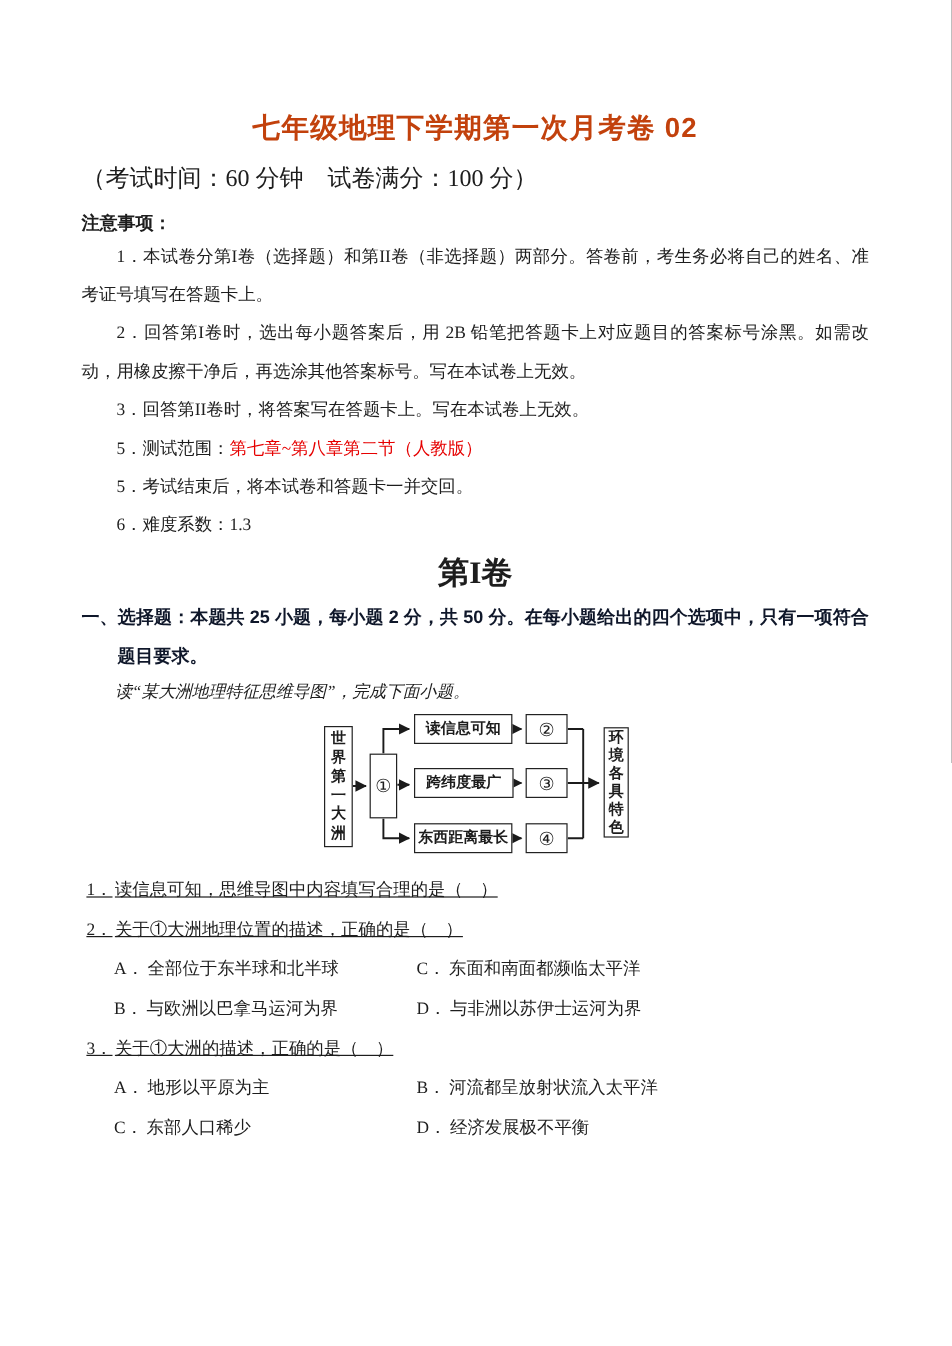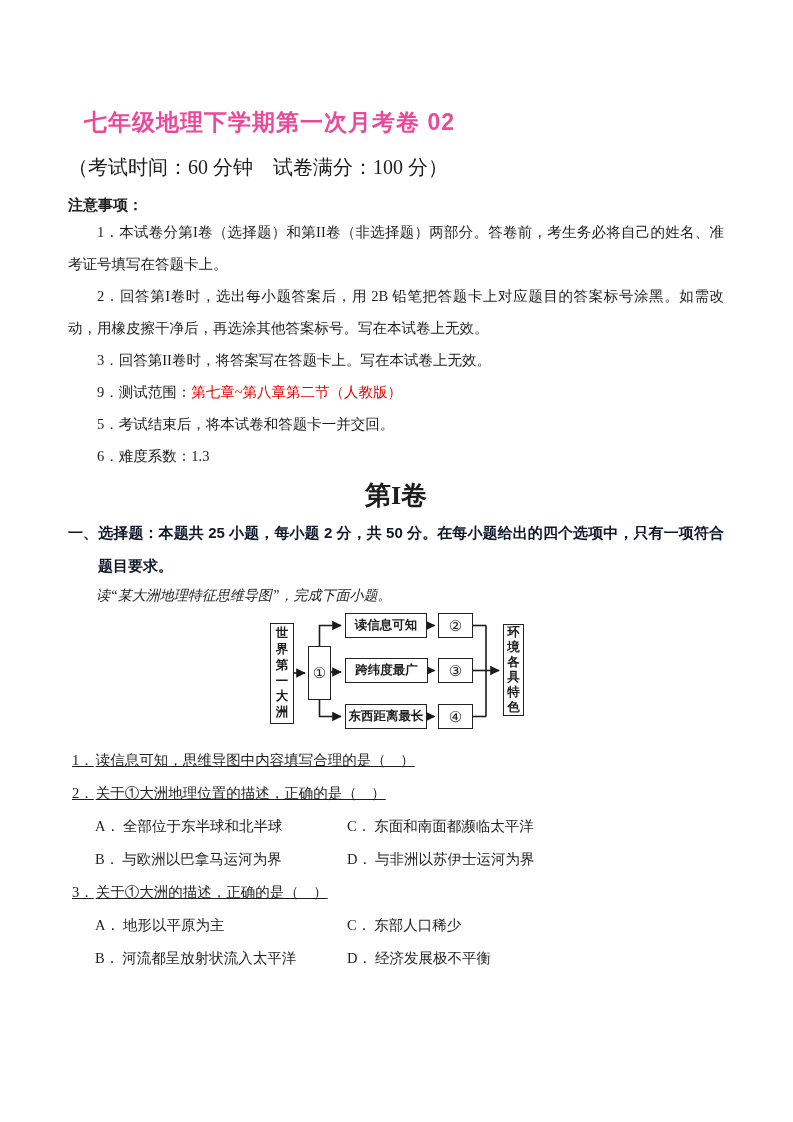--- a/index.html
+++ b/index.html
@@ -4,22 +4,22 @@
 <style>
   html,body { margin:0; padding:0; background:#888; }
   .page {
     width:793px; height:1122px; background:#ffffff; color:#1d1d1d;
     margin:0 auto; overflow:hidden; position:relative;
     font-family:"Liberation Serif", serif;
   }
   .content { padding:88px 69px 0 68px; }
 
   .title {
-    margin:16px; letter-spacing:1px;
-    font:700 23px/36px "Liberation Sans", sans-serif; color:#ec4899;
+    margin:0; text-align:center; letter-spacing:1px;
+    font:700 23px/36px "Liberation Sans", sans-serif; color:#c2410c;
   }
   .subtitle { text-align:left; font-size:20px; line-height:22px; margin-top:14px; }
 
   .notice-heading { font:700 15px/22px "Liberation Sans", sans-serif; margin-top:16px; }
   .notice p { margin:0; text-indent:2em; line-height:32px; font-size:14.5px; text-align:justify; }
   .red { color:#e60000; }
 
   .section-header { margin:6px 0 0; text-align:center; font-weight:600; font-size:26px; line-height:36px; }
 
   .instruction {
@@ -62,21 +62,21 @@
   <div class="content">
 
     <h1 class="title">七年级地理下学期第一次月考卷 02</h1>
     <div class="subtitle">（考试时间：60 分钟　试卷满分：100 分）</div>
 
     <div class="notice">
       <div class="notice-heading">注意事项：</div>
       <p><span>1．本试卷分第I卷（选择题）和第II卷（非选择题）两部分。答卷前，考生务必将自己的姓名、准考证号填写在答题卡上。</span></p>
       <p><span>2．回答第I卷时，选出每小题答案后，用 2B 铅笔把答题卡上对应题目的答案标号涂黑。如需改动，用橡皮擦干净后，再选涂其他答案标号。写在本试卷上无效。</span></p>
       <p><span>3．回答第II卷时，将答案写在答题卡上。写在本试卷上无效。</span></p>
-      <p><span>9．测试范围：</span><span class="red">第七章~第八章第二节（人教版）</span></p>
+      <p><span>5．测试范围：</span><span class="red">第七章~第八章第二节（人教版）</span></p>
       <p><span>5．考试结束后，将本试卷和答题卡一并交回。</span></p>
       <p><span>6．难度系数：1.3</span></p>
     </div>
 
     <h2 class="section-header">第I卷</h2>
     <p class="instruction">一、选择题：本题共 25 小题，每小题 2 分，共 50 分。在每小题给出的四个选项中，只有一项符合题目要求。</p>
     <p class="passage">读“某大洲地理特征思维导图”，完成下面小题。</p>
 
     <div class="diagram">
       <svg width="280" height="132" viewBox="0 0 280 132">
@@ -131,20 +131,20 @@
         <div><span class="opt-label">C．</span><span>东面和南面都濒临太平洋</span></div>
         <div><span class="opt-label">B．</span><span>与欧洲以巴拿马运河为界</span></div>
         <div><span class="opt-label">D．</span><span>与非洲以苏伊士运河为界</span></div>
       </div>
     </div>
 
     <div class="question">
       <p class="q-stem"><span class="q-num">3．</span><span>关于①大洲的描述，正确的是（　）</span></p>
       <div class="options">
         <div><span class="opt-label">A．</span><span>地形以平原为主</span></div>
+        <div><span class="opt-label">B．</span><span>河流都呈放射状流入太平洋</span></div>
         <div><span class="opt-label">C．</span><span>东部人口稀少</span></div>
-        <div><span class="opt-label">B．</span><span>河流都呈放射状流入太平洋</span></div>
         <div><span class="opt-label">D．</span><span>经济发展极不平衡</span></div>
       </div>
     </div>
 
   </div>
 </div>
 
 </body></html>

